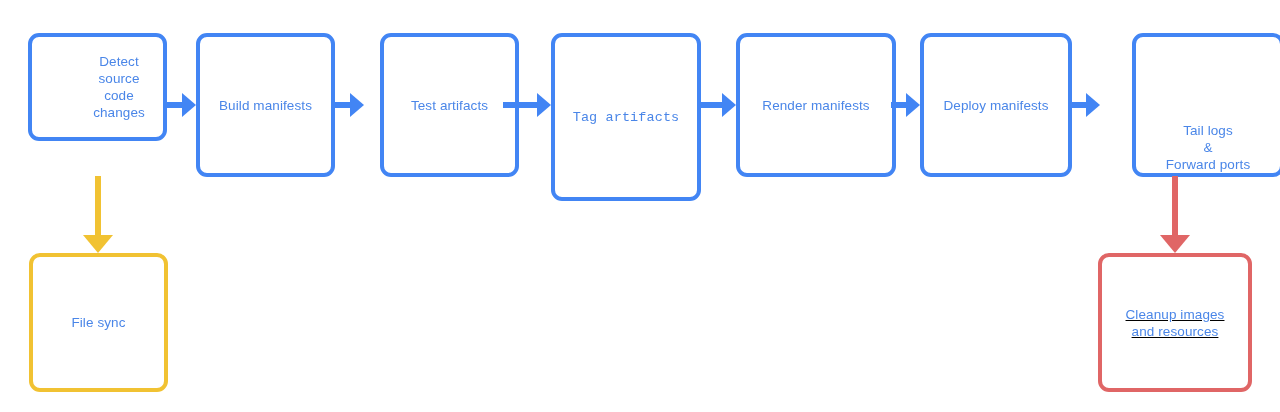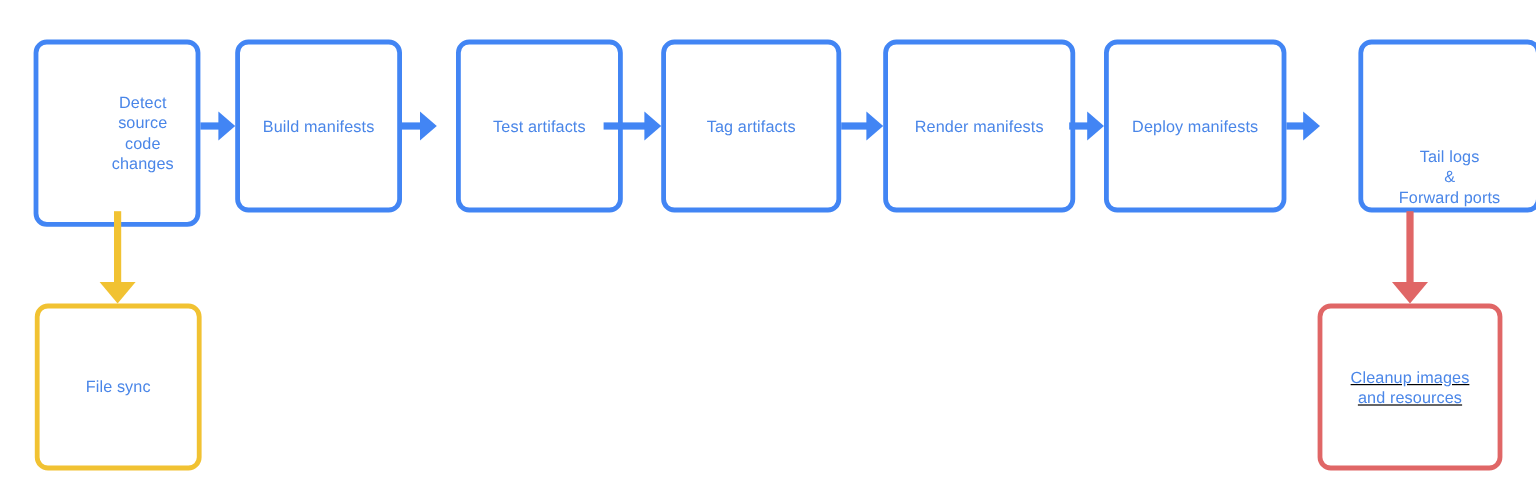--- a/index.html
+++ b/index.html
@@ -88,31 +88,31 @@
   }
   .v-arrow.yellow .shaft { background: #f1c232; }
   .v-arrow.yellow .head  { border-top: 18px solid #f1c232; }
   .v-arrow.red .shaft    { background: #e06666; }
   .v-arrow.red .head     { border-top: 18px solid #e06666; }
 </style>
 </head>
 <body>
 
 <div id="canvas">
-    <div class="node blue" style="left: 28px; top: 33px; width: 139px; height: 156px; padding-left: 43px;">
+    <div class="node blue" style="left: 28px; top: 33px; width: 139px; height: 108px; padding-left: 43px;">
       <span class="node-label">Detect source
 code changes</span>
     </div>
     <div class="node blue" style="left: 196px; top: 33px; width: 139px; height: 144px;">
       <span class="node-label">Build manifests</span>
     </div>
     <div class="node blue" style="left: 380px; top: 33px; width: 139px; height: 144px;">
       <span class="node-label">Test artifacts</span>
     </div>
-    <div class="node blue" style="left: 551px; top: 33px; width: 150px; height: 144px;">
+    <div class="node blue" style="left: 551px; top: 33px; width: 150px; height: 168px; font-family: Liberation Mono, monospace;">
       <span class="node-label">Tag artifacts</span>
     </div>
     <div class="node blue" style="left: 736px; top: 33px; width: 160px; height: 144px; justify-content: center;">
       <span class="node-label">Render manifests</span>
     </div>
     <div class="node blue" style="left: 920px; top: 33px; width: 152px; height: 144px;">
       <span class="node-label">Deploy manifests</span>
     </div>
     <div class="node blue" style="left: 1132px; top: 33px; width: 152px; height: 144px; align-items: flex-end;">
       <span class="node-label">Tail logs

